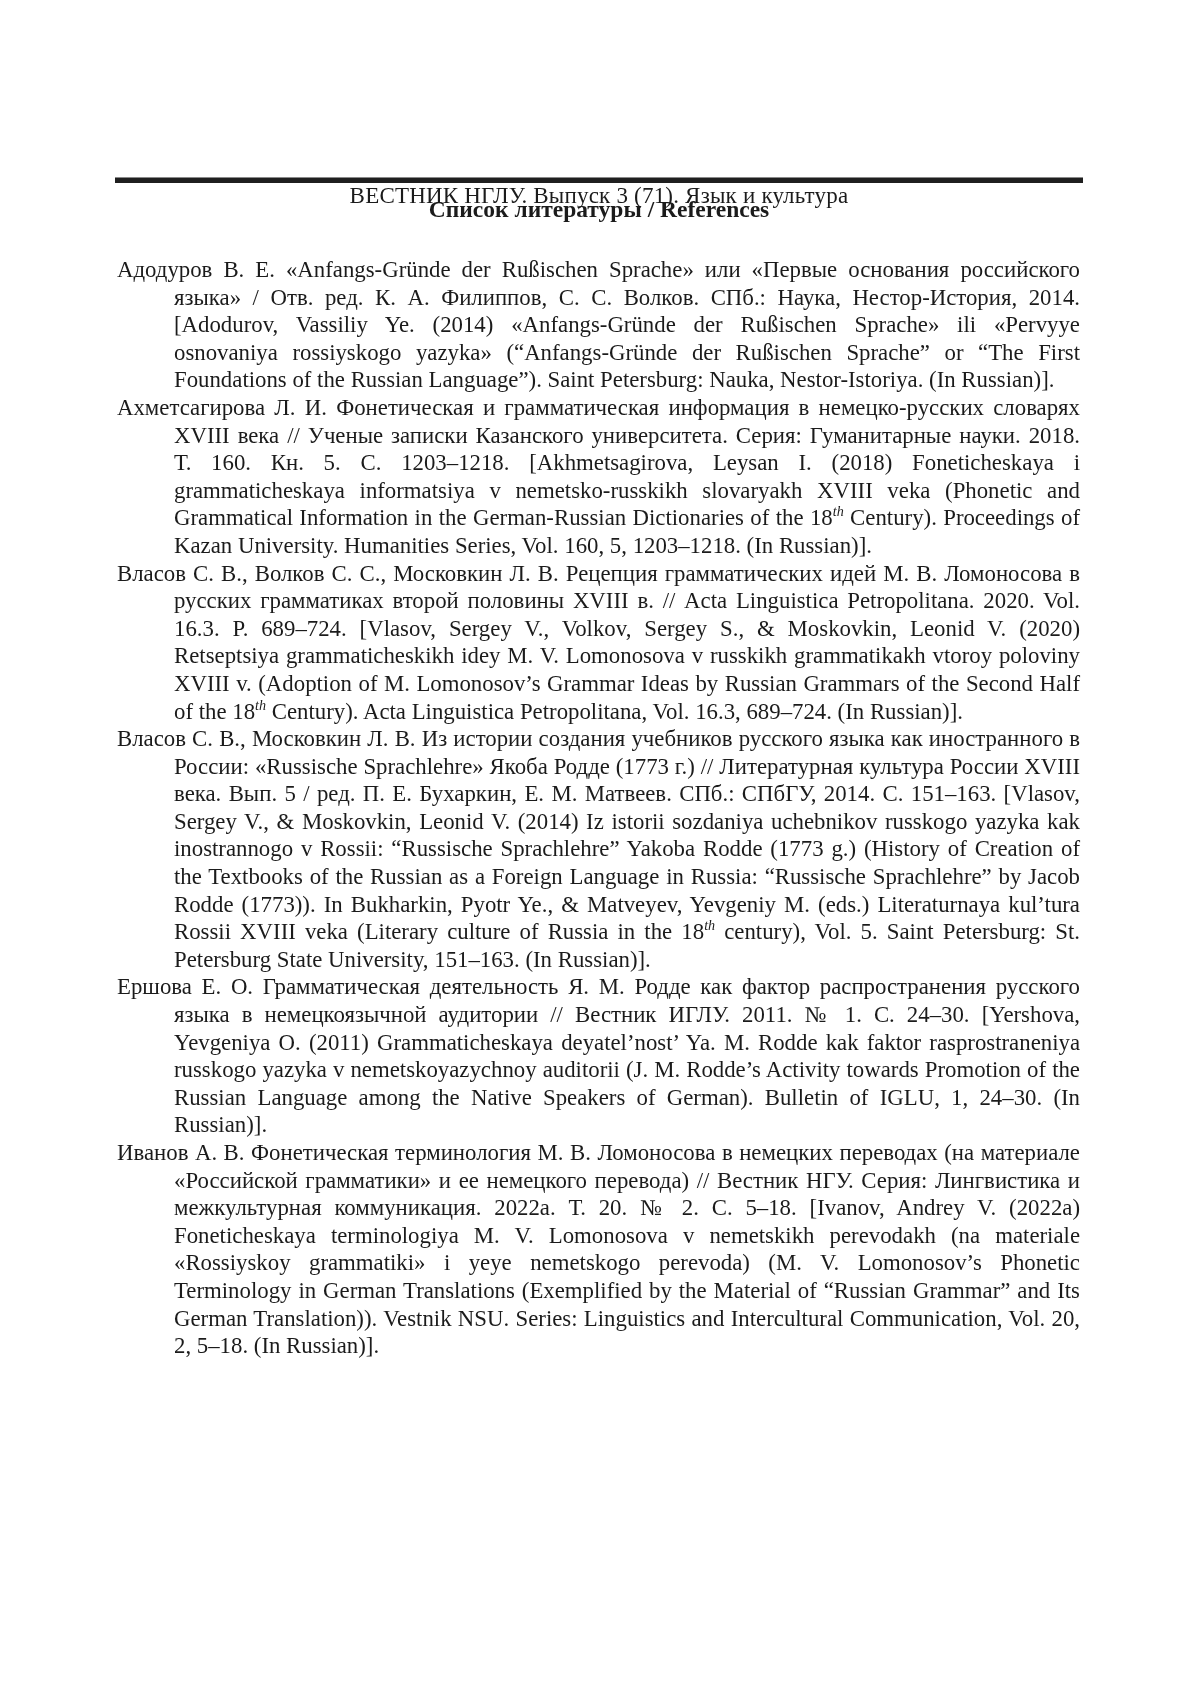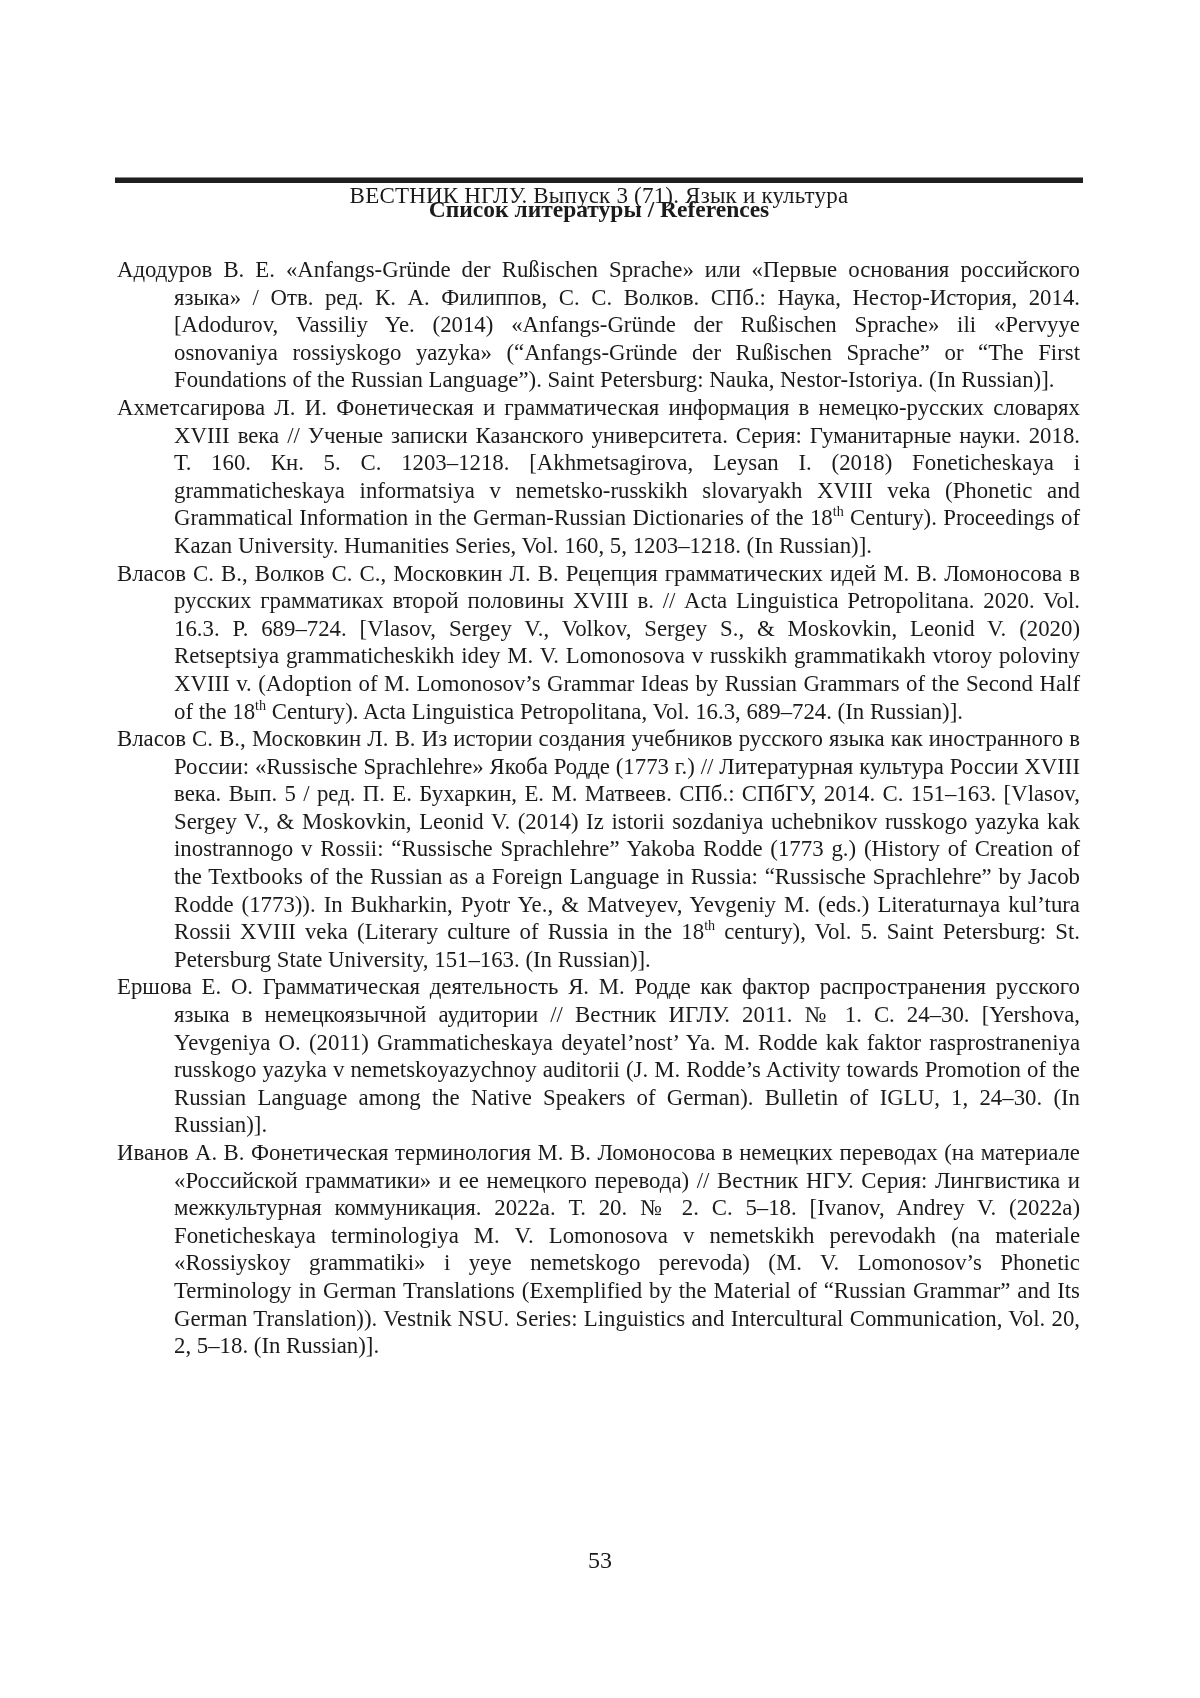--- a/index.html
+++ b/index.html
@@ -54,20 +54,21 @@
     margin: 0;
     text-align: justify;
     padding-left: 57px;
     text-indent: -57px;
   }
   .it { }
   .ref sup {
     font-size: 0.62em;
     line-height: 0;
     vertical-align: super;
+    font-style: italic;
   }
   .page-number {
     position: absolute;
     top: 1547px;
     left: 0;
     width: 100%;
     text-align: center;
     font-size: 24px;
   }
 </style>
@@ -83,14 +84,13 @@
 
   <div class="refs">
       <p class="ref"><span class="it">Адодуров В. Е.</span><span> «Anfangs-Gründe der Rußischen Sprache» или «Первые основания российского языка» / Отв. ред. К. А. Филиппов, С. С. Волков. СПб.: Наука, Нестор-История, 2014. [Adodurov, Vassiliy Ye. (2014) </span><span class="it">«Anfangs-Gründe der Rußischen Sprache» ili «Pervyye osnovaniya rossiyskogo yazyka»</span><span> (“Anfangs-Gründe der Rußischen Sprache” or “The First Foundations of the Russian Language”). Saint Petersburg: Nauka, Nestor-Istoriya. (In Russian)].</span></p>
       <p class="ref"><span class="it">Ахметсагирова Л. И.</span><span> Фонетическая и грамматическая информация в немецко-русских словарях XVIII века // Ученые записки Казанского университета. Серия: Гуманитарные науки. 2018. Т. 160. Кн. 5. С. 1203–1218. [Akhmetsagirova, Leysan I. (2018) Foneticheskaya i grammaticheskaya informatsiya v nemetsko-russkikh slovaryakh XVIII veka (Phonetic and Grammatical Information in the German-Russian Dictionaries of the 18</span><sup>th</sup><span> Century). </span><span class="it">Proceedings of Kazan University. Humanities Series</span><span>, Vol. 160, 5, 1203–1218. (In Russian)].</span></p>
       <p class="ref"><span class="it">Власов С. В., Волков С. С., Московкин Л. В.</span><span> Рецепция грамматических идей М. В. Ломоносова в русских грамматиках второй половины XVIII в. // Acta Linguistica Petropolitana. 2020. Vol. 16.3. P. 689–724. [Vlasov, Sergey V., Volkov, Sergey S., &amp; Moskovkin, Leonid V. (2020) Retseptsiya grammaticheskikh idey M. V. Lomonosova v russkikh grammatikakh vtoroy poloviny XVIII v. (Adoption of M. Lomonosov’s Grammar Ideas by Russian Grammars of the Second Half of the 18</span><sup>th</sup><span> Century). </span><span class="it">Acta Linguistica Petropolitana</span><span>, Vol. 16.3, 689–724. (In Russian)].</span></p>
       <p class="ref"><span class="it">Власов С. В., Московкин Л. В.</span><span> Из истории создания учебников русского языка как иностранного в России: «Russische Sprachlehre» Якоба Родде (1773 г.) // Литературная культура России XVIII века. Вып. 5 / ред. П. Е. Бухаркин, Е. М. Матвеев. СПб.: СПбГУ, 2014. С. 151–163. [Vlasov, Sergey V., &amp; Moskovkin, Leonid V. (2014) Iz istorii sozdaniya uchebnikov russkogo yazyka kak inostrannogo v Rossii: “Russische Sprachlehre” Yakoba Rodde (1773 g.) (History of Creation of the Textbooks of the Russian as a Foreign Language in Russia: “Russische Sprachlehre” by Jacob Rodde (1773)). In Bukharkin, Pyotr Ye., &amp; Matveyev, Yevgeniy M. (eds.) </span><span class="it">Literaturnaya kul’tura Rossii XVIII veka</span><span> (Literary culture of Russia in the 18</span><sup>th</sup><span> century), Vol. 5. Saint Petersburg: St. Petersburg State University, 151–163. (In Russian)].</span></p>
       <p class="ref"><span class="it">Ершова Е. О.</span><span> Грамматическая деятельность Я. М. Родде как фактор распространения русского языка в немецкоязычной аудитории // Вестник ИГЛУ. 2011. № 1. С. 24–30. [Yershova, Yevgeniya O. (2011) Grammaticheskaya deyatel’nost’ Ya. M. Rodde kak faktor rasprostraneniya russkogo yazyka v nemetskoyazychnoy auditorii (J. M. Rodde’s Activity towards Promotion of the Russian Language among the Native Speakers of German). </span><span class="it">Bulletin of IGLU</span><span>, 1, 24–30. (In Russian)].</span></p>
       <p class="ref"><span class="it">Иванов А. В.</span><span> Фонетическая терминология М. В. Ломоносова в немецких переводах (на материале «Российской грамматики» и ее немецкого перевода) // Вестник НГУ. Серия: Лингвистика и межкультурная коммуникация. 2022a. Т. 20. № 2. С. 5–18. [Ivanov, Andrey V. (2022a) Foneticheskaya terminologiya M. V. Lomonosova v nemetskikh perevodakh (na materiale «Rossiyskoy grammatiki» i yeye nemetskogo perevoda) (M. V. Lomonosov’s Phonetic Terminology in German Translations (Exemplified by the Material of “Russian Grammar” and Its German Translation)). </span><span class="it">Vestnik NSU. Series: Linguistics and Intercultural Communication</span><span>, Vol. 20, 2, 5–18. (In Russian)].</span></p>
     </div>
 
-  <div class="page-number">53</div>
 </div>
 
 </body></html>

